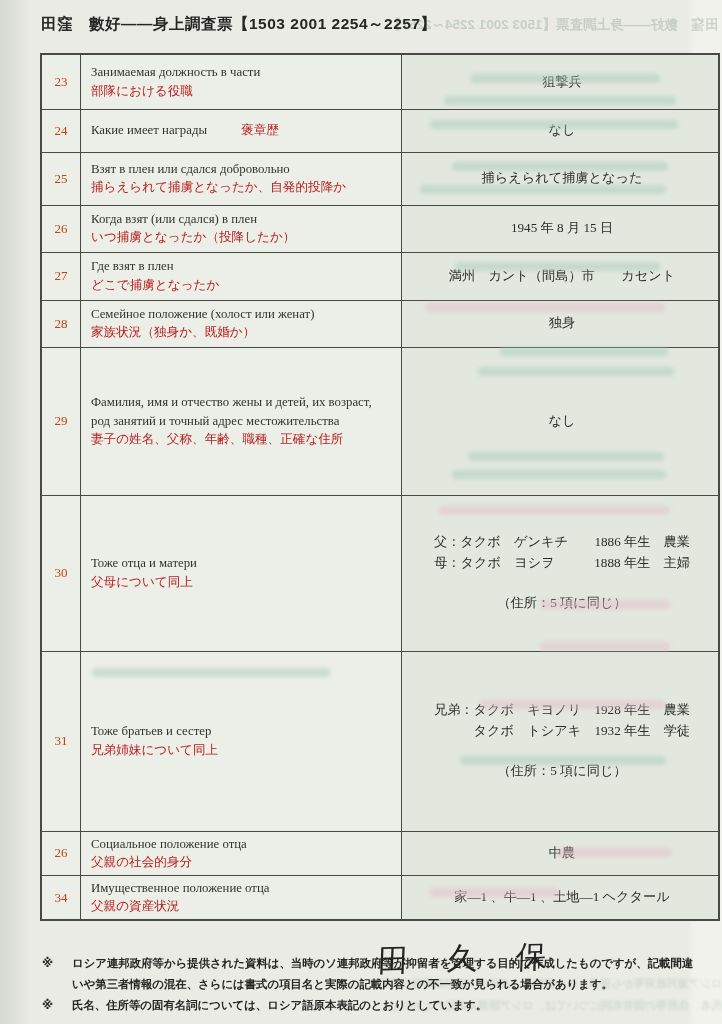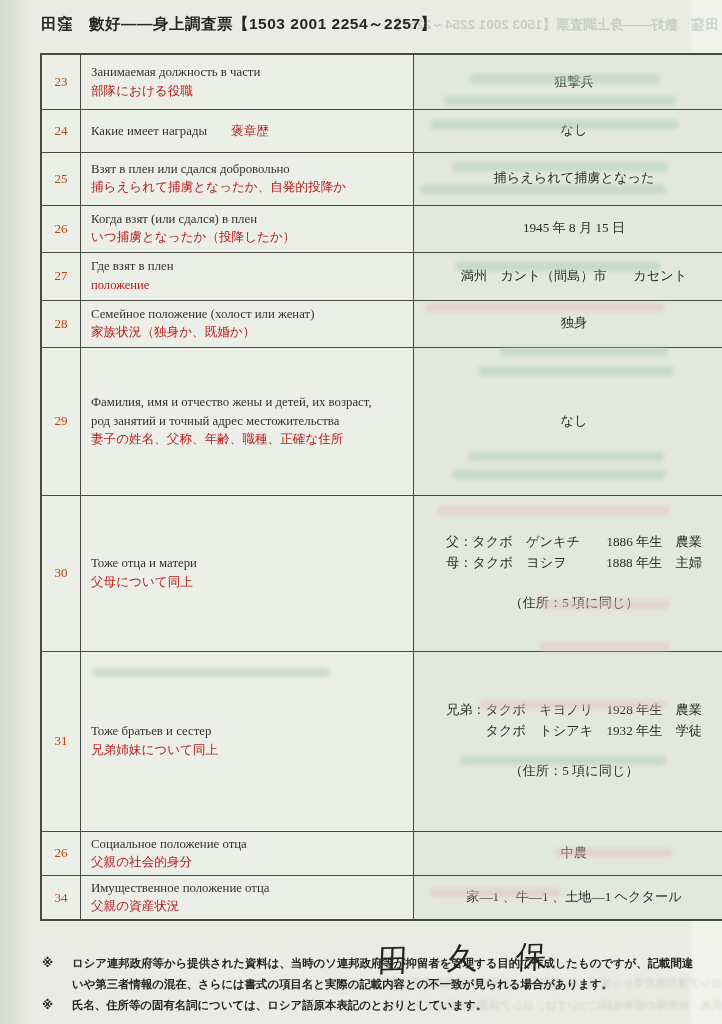--- a/index.html
+++ b/index.html
@@ -36,26 +36,26 @@
     border-collapse:collapse; table-layout:fixed;
     font-family:var(--f-serif);
   }
   table.form td{
     border:1px solid var(--border); vertical-align:middle; overflow:hidden;
   }
   table.form{ border:2px solid var(--border); }
   td.num{
     width:36px; text-align:center; font-size:13px; background:var(--cell); color:#c2410c;
   }
-  td.q{ width:298px; padding:3px 24px 3px 10px; background:var(--cell); }
+  td.q{ width:298px; padding:3px 12px 3px 10px; background:var(--cell); }
   td.a{ width:296px; padding:3px 8px 3px 12px; background:var(--answer-cell); }
   .ru{ font-size:12.8px; line-height:1.45; color:#33322f; }
   .ja{ font-size:12.6px; line-height:1.5; color:#b91c1c; }
   tr.inline-q .ru, tr.inline-q .ja{ display:inline; }
-  tr.inline-q .ja{ margin-left:20px; }
+  tr.inline-q .ja{ margin-left:30px;font-family:Liberation Mono, monospace; }
   .ans{ font-size:13.2px; line-height:1.55; white-space:pre-line; color:#2c2b28;text-align:center; }
   
   tr:nth-child(1){height:55px} tr:nth-child(2){height:43px} tr:nth-child(3){height:53px}
   tr:nth-child(4){height:47px} tr:nth-child(5){height:48px} tr:nth-child(6){height:47px}
   tr:nth-child(7){height:148px} tr:nth-child(8){height:156px} tr:nth-child(9){height:180px}
   tr:nth-child(10){height:44px} tr:nth-child(11){height:37px} tr:nth-child(12){height:39px}
   
   .bleed{ position:absolute; height:9px; border-radius:4px; opacity:.5;
           filter:blur(2.2px); pointer-events:none; }
   .bleed.t{ background:var(--bleed-teal); }
@@ -132,21 +132,21 @@
         <div class="ja">いつ捕虜となったか（投降したか）</div>
       </td>
       <td class="a">
         <div class="ans">1945 年 8 月 15 日</div>
       </td>
     </tr>
         <tr>
       <td class="num">27</td>
       <td class="q">
         <div class="ru">Где взят в плен</div>
-        <div class="ja">положение</div>
+        <div class="ja">どこで捕虜となったか</div>
       </td>
       <td class="a">
         <div class="ans">満州　カント（間島）市　　カセント</div>
       </td>
     </tr>
         <tr>
       <td class="num">28</td>
       <td class="q">
         <div class="ru">Семейное положение (холост или женат)</div>
         <div class="ja">家族状況（独身か、既婚か）</div>

